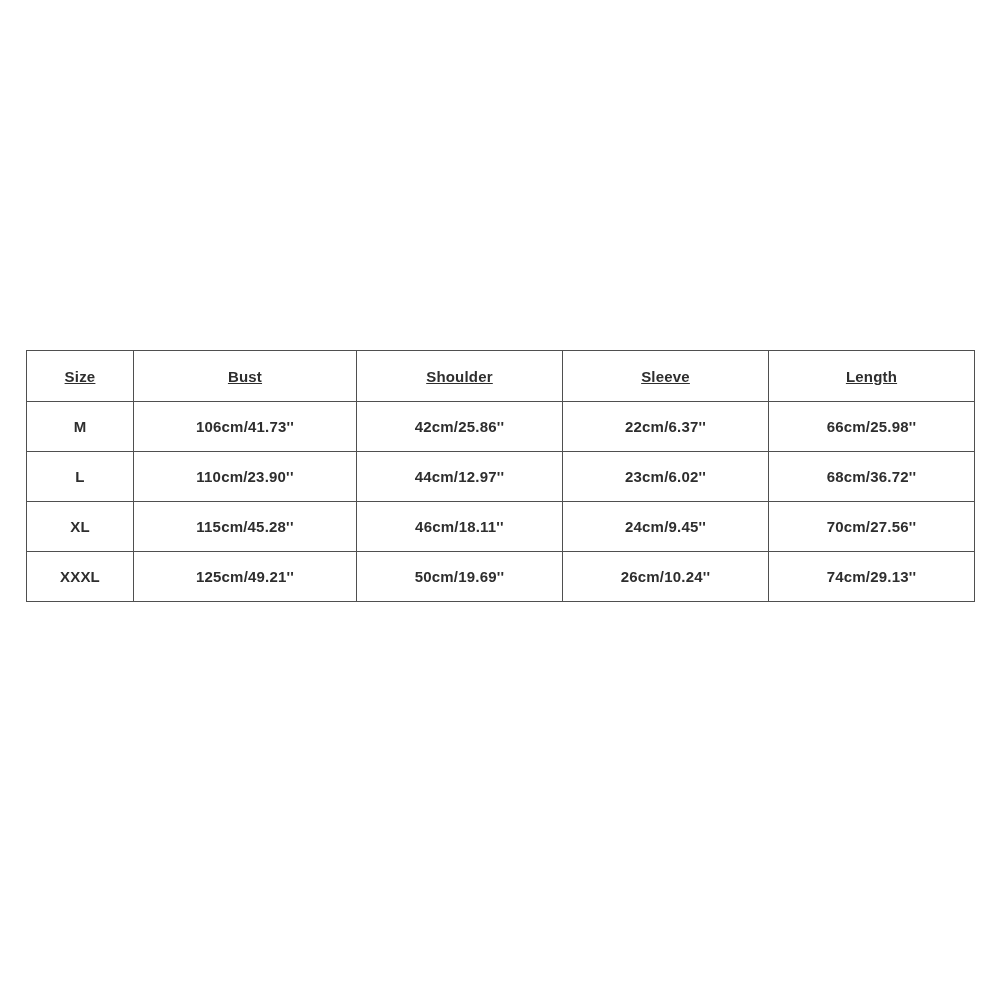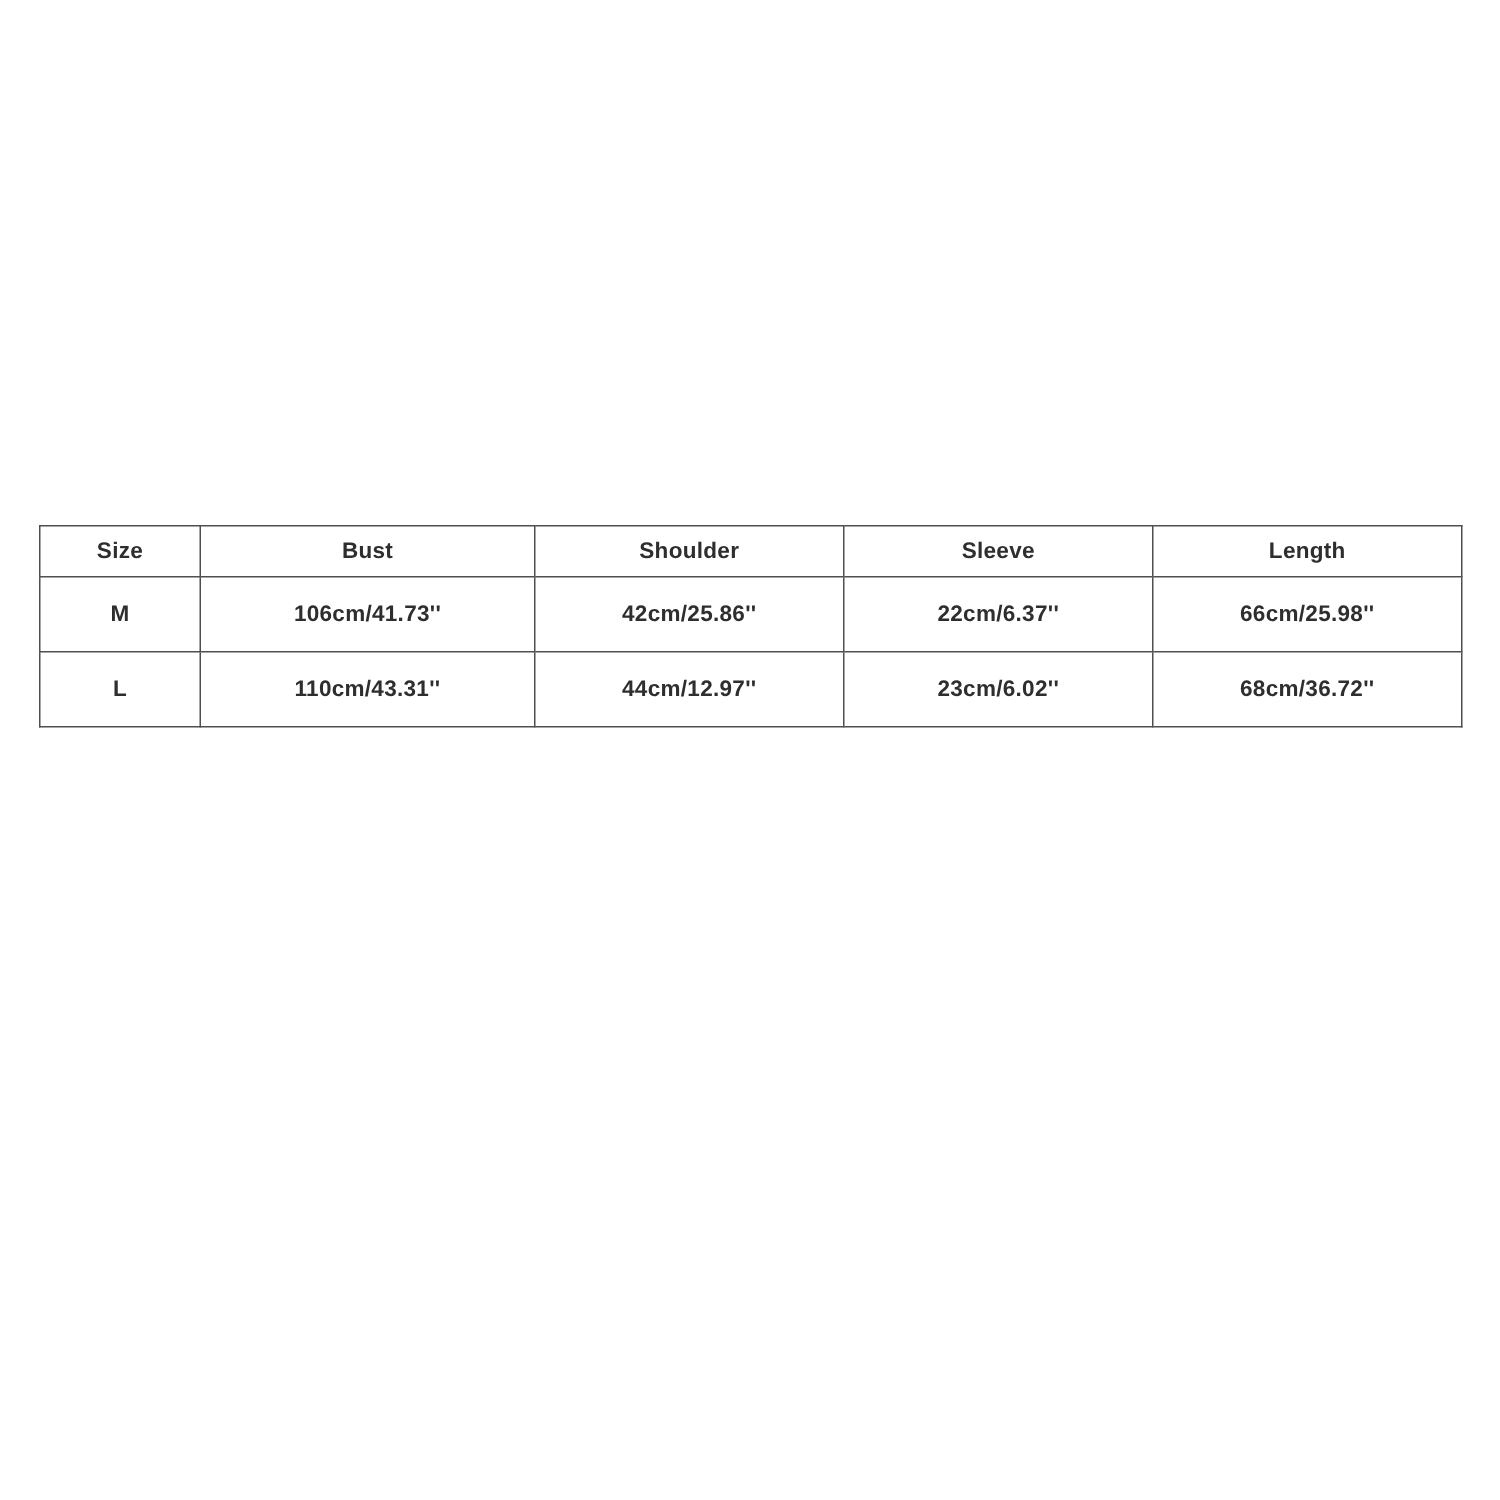--- a/index.html
+++ b/index.html
@@ -37,21 +37,21 @@
   table.size-chart th,
   table.size-chart td {
     border: 1px solid var(--border-color);
     text-align: center;
     vertical-align: middle;
     padding: 0;
     letter-spacing: 0.2px;
     overflow: hidden;
     white-space: nowrap;
   }
-  table.size-chart thead th { height: 34px; }
+  table.size-chart thead th { height: 51px; text-decoration: underline; }
   table.size-chart tbody td { height: 50px; }
   col.c-size     { width: 107px; }
   col.c-bust     { width: 223px; }
   col.c-shoulder { width: 206px; }
   col.c-sleeve   { width: 206px; }
   col.c-length   { width: 206px; }
 </style>
 </head>
 <body>
 
@@ -76,20 +76,34 @@
     <tbody id="size-chart-body">
         <tr>
           <td>M</td>
           <td>106cm/41.73''</td>
           <td>42cm/25.86''</td>
           <td>22cm/6.37''</td>
           <td>66cm/25.98''</td>
         </tr>
         <tr>
           <td>L</td>
-          <td>110cm/43.31''</td>
+          <td>110cm/23.90''</td>
           <td>44cm/12.97''</td>
           <td>23cm/6.02''</td>
           <td>68cm/36.72''</td>
+        </tr>
+        <tr>
+          <td>XL</td>
+          <td>115cm/45.28''</td>
+          <td>46cm/18.11''</td>
+          <td>24cm/9.45''</td>
+          <td>70cm/27.56''</td>
+        </tr>
+        <tr>
+          <td>XXXL</td>
+          <td>125cm/49.21''</td>
+          <td>50cm/19.69''</td>
+          <td>26cm/10.24''</td>
+          <td>74cm/29.13''</td>
         </tr>
       </tbody>
   </table>
 </div>
 
 </body></html>

